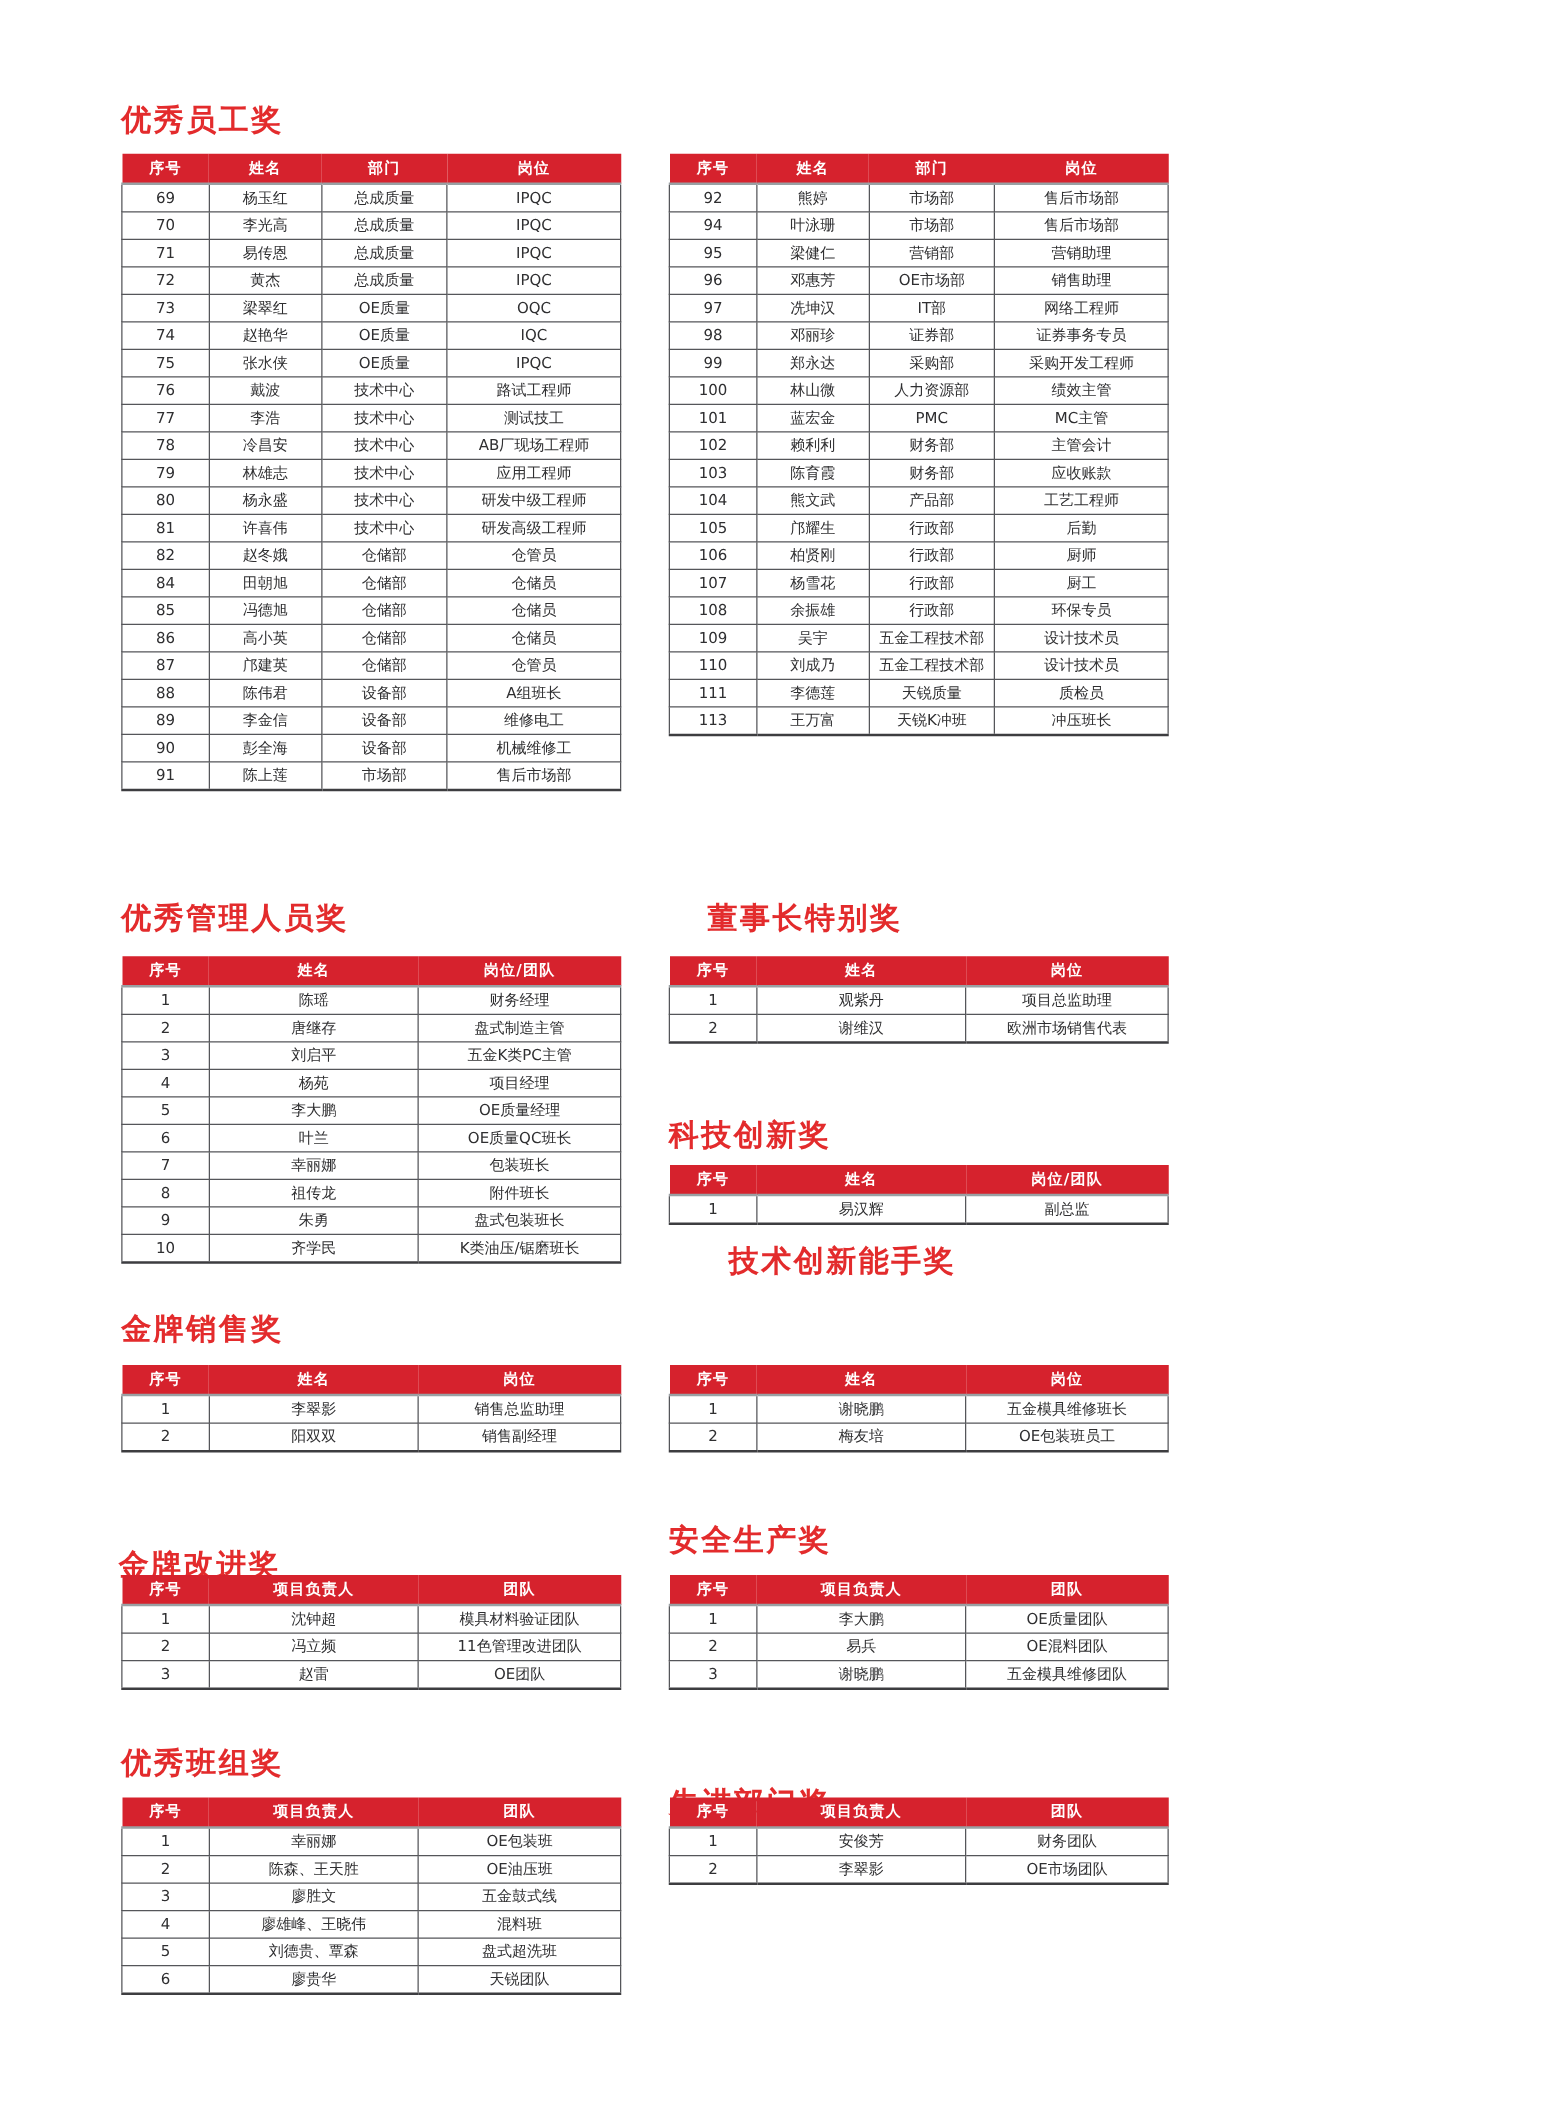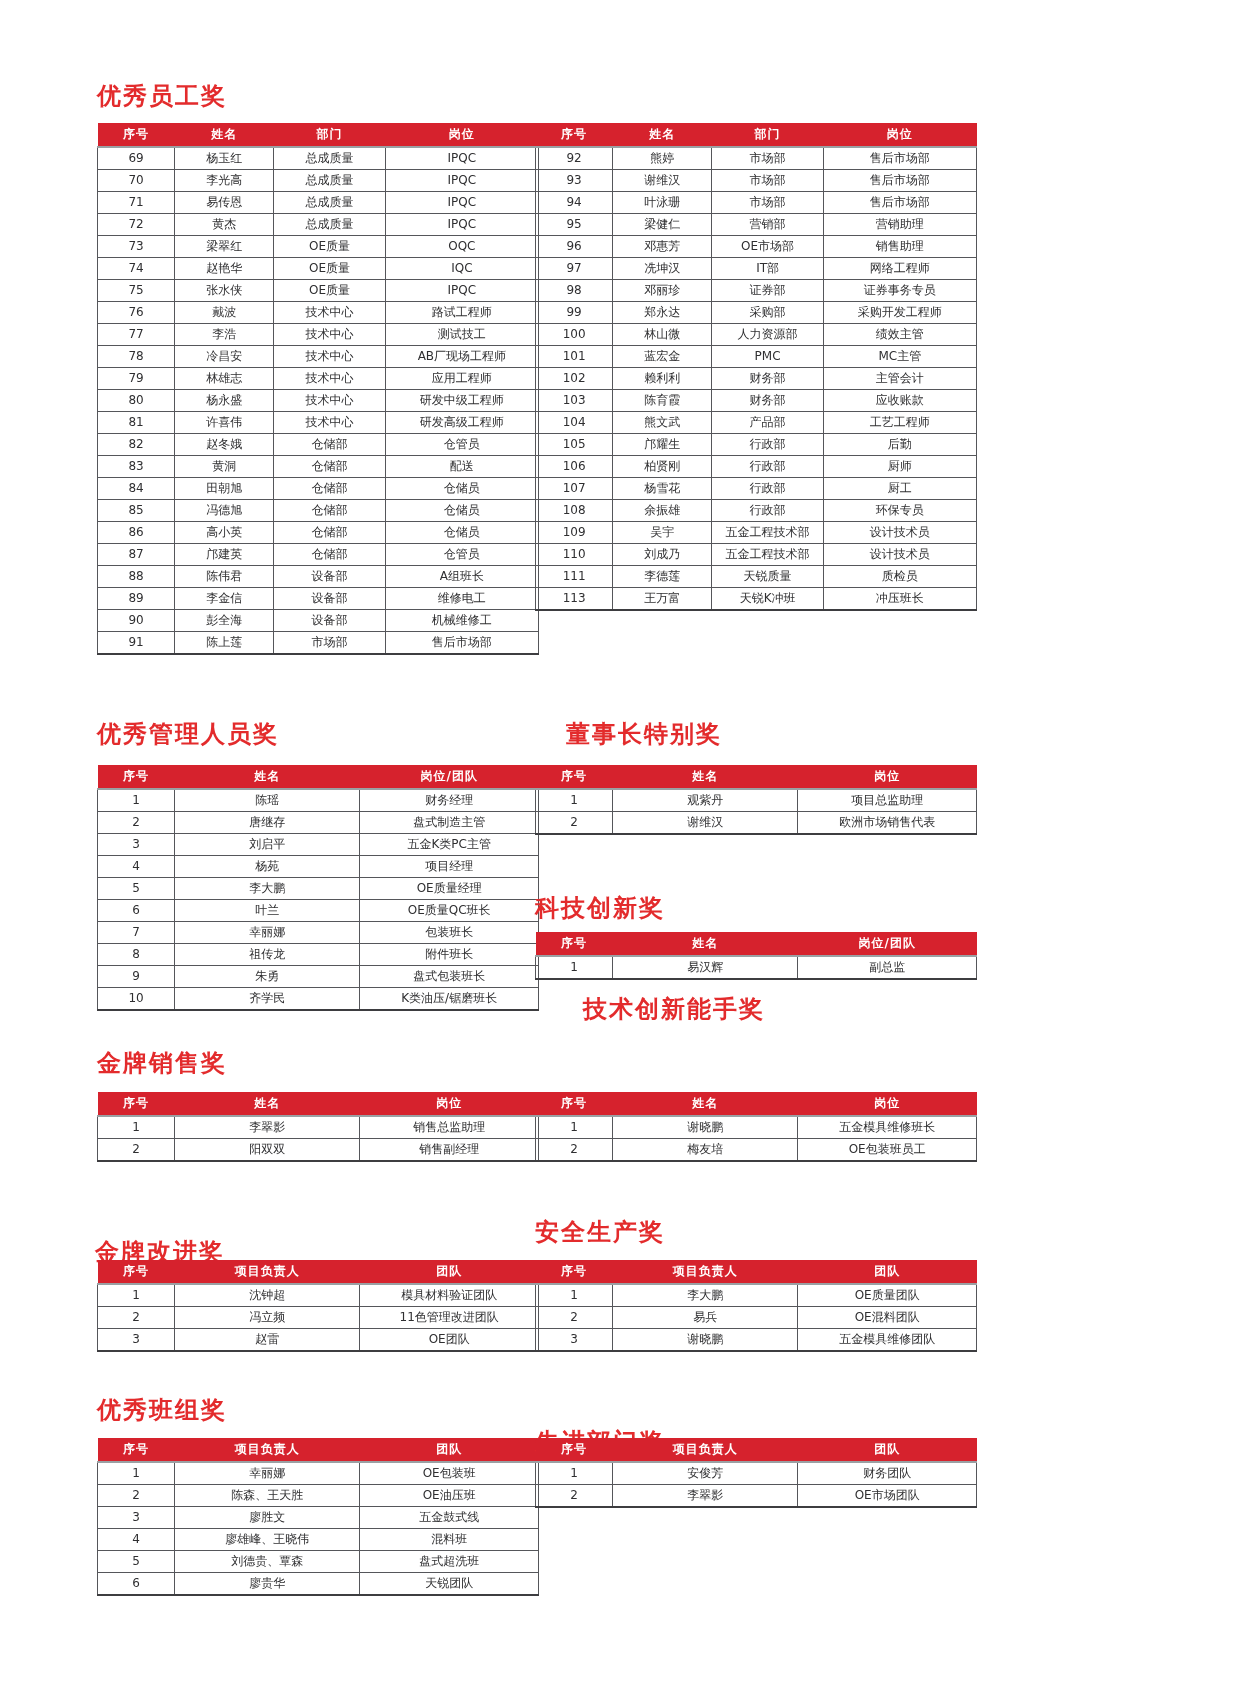--- a/index.html
+++ b/index.html
@@ -7,21 +7,21 @@
   .page{position:relative;width:1241px;height:1684px;background:#ffffff;overflow:hidden;border-radius:24px;}
   .section-title{
     position:absolute;
     font-size:24px;
     font-weight:600;
     letter-spacing:2px;
     color:var(--title,#e32b2c);
     line-height:28px;
     white-space:nowrap;
   }
-  .table-box{position:absolute;width:442px;}
+  .table-box{position:absolute;width:400px;}
   table.award-table{width:100%;border-collapse:collapse;table-layout:fixed;}
   table.award-table th{
     background:var(--accent,#d6222d);
     color:#ffffff;
     font-size:12px;
     font-weight:700;
     height:23px;
     padding:0 2px;
     text-align:center;
     border:0;
@@ -145,26 +145,20 @@
             <td>技术中心</td>
             <td>研发高级工程师</td>
           </tr>
           <tr>
             <td>82</td>
             <td>赵冬娥</td>
             <td>仓储部</td>
             <td>仓管员</td>
           </tr>
           <tr>
-            <td>83</td>
-            <td>黄洞</td>
-            <td>仓储部</td>
-            <td>配送</td>
-          </tr>
-          <tr>
             <td>84</td>
             <td>田朝旭</td>
             <td>仓储部</td>
             <td>仓储员</td>
           </tr>
           <tr>
             <td>85</td>
             <td>冯德旭</td>
             <td>仓储部</td>
             <td>仓储员</td>
@@ -225,26 +219,20 @@
           </tr>
         </thead>
         <tbody>
           <tr>
             <td>92</td>
             <td>熊婷</td>
             <td>市场部</td>
             <td>售后市场部</td>
           </tr>
           <tr>
-            <td>93</td>
-            <td>谢维汉</td>
-            <td>市场部</td>
-            <td>售后市场部</td>
-          </tr>
-          <tr>
             <td>94</td>
             <td>叶泳珊</td>
             <td>市场部</td>
             <td>售后市场部</td>
           </tr>
           <tr>
             <td>95</td>
             <td>梁健仁</td>
             <td>营销部</td>
             <td>营销助理</td>

